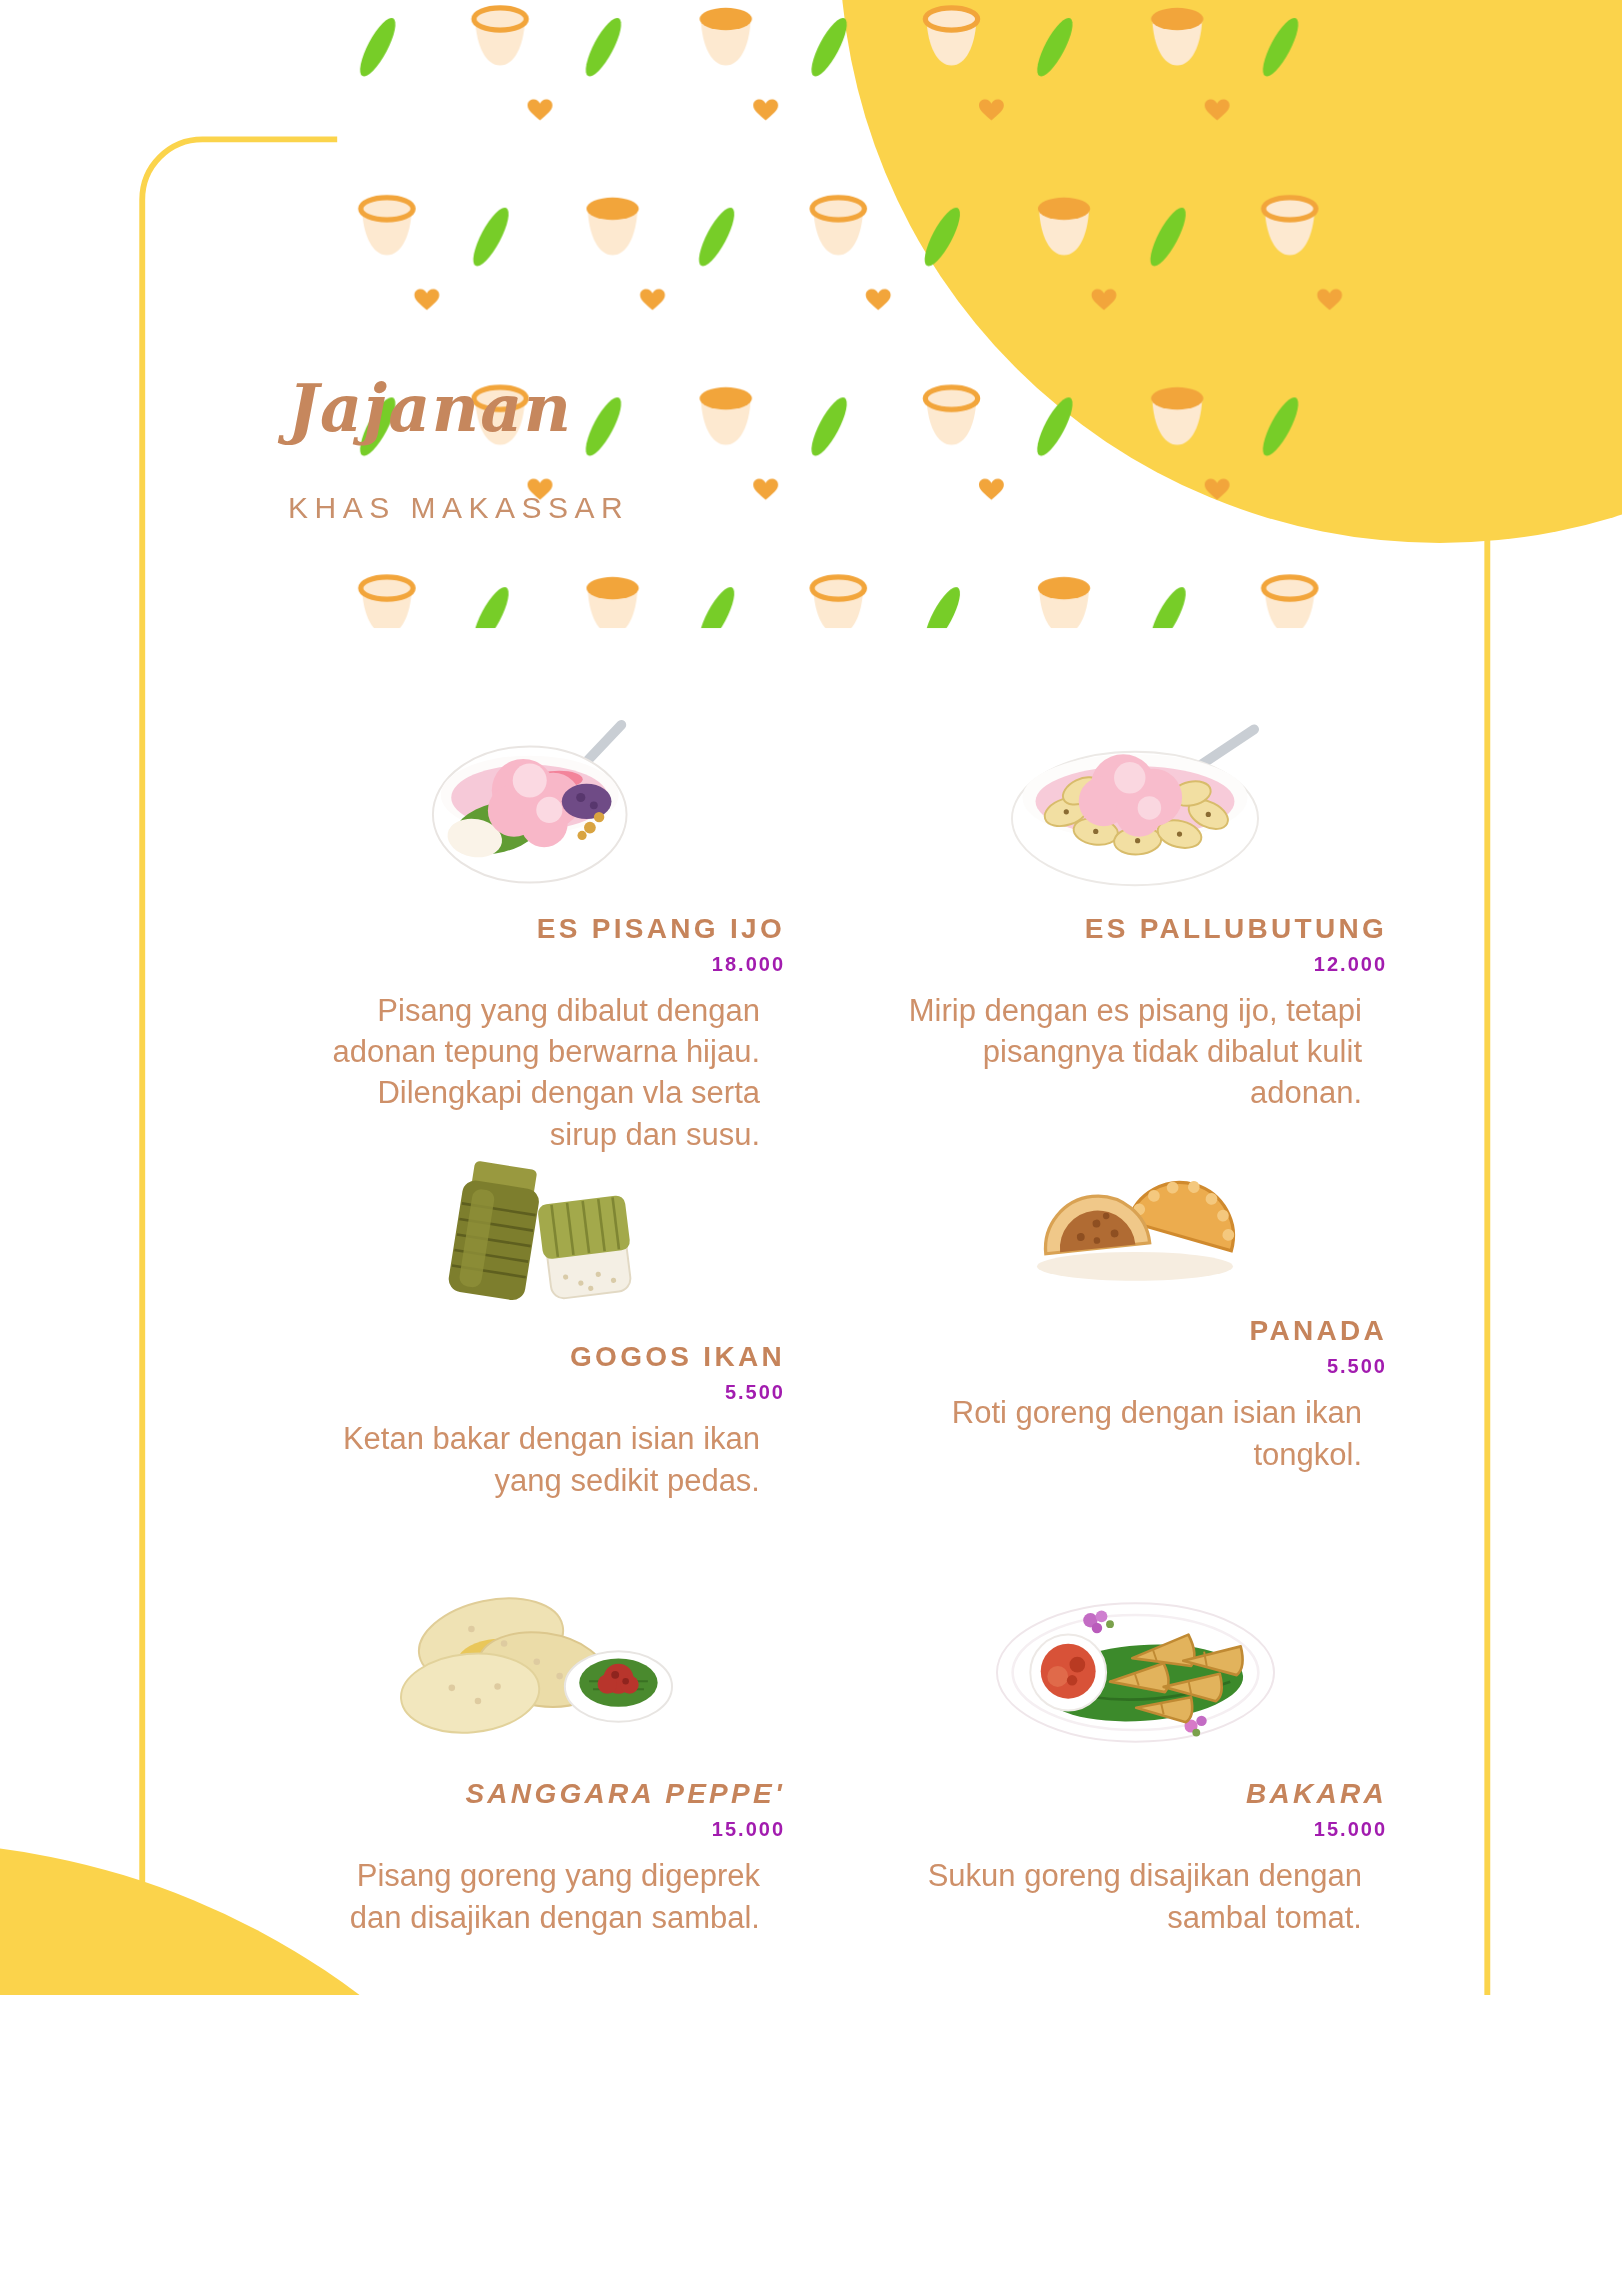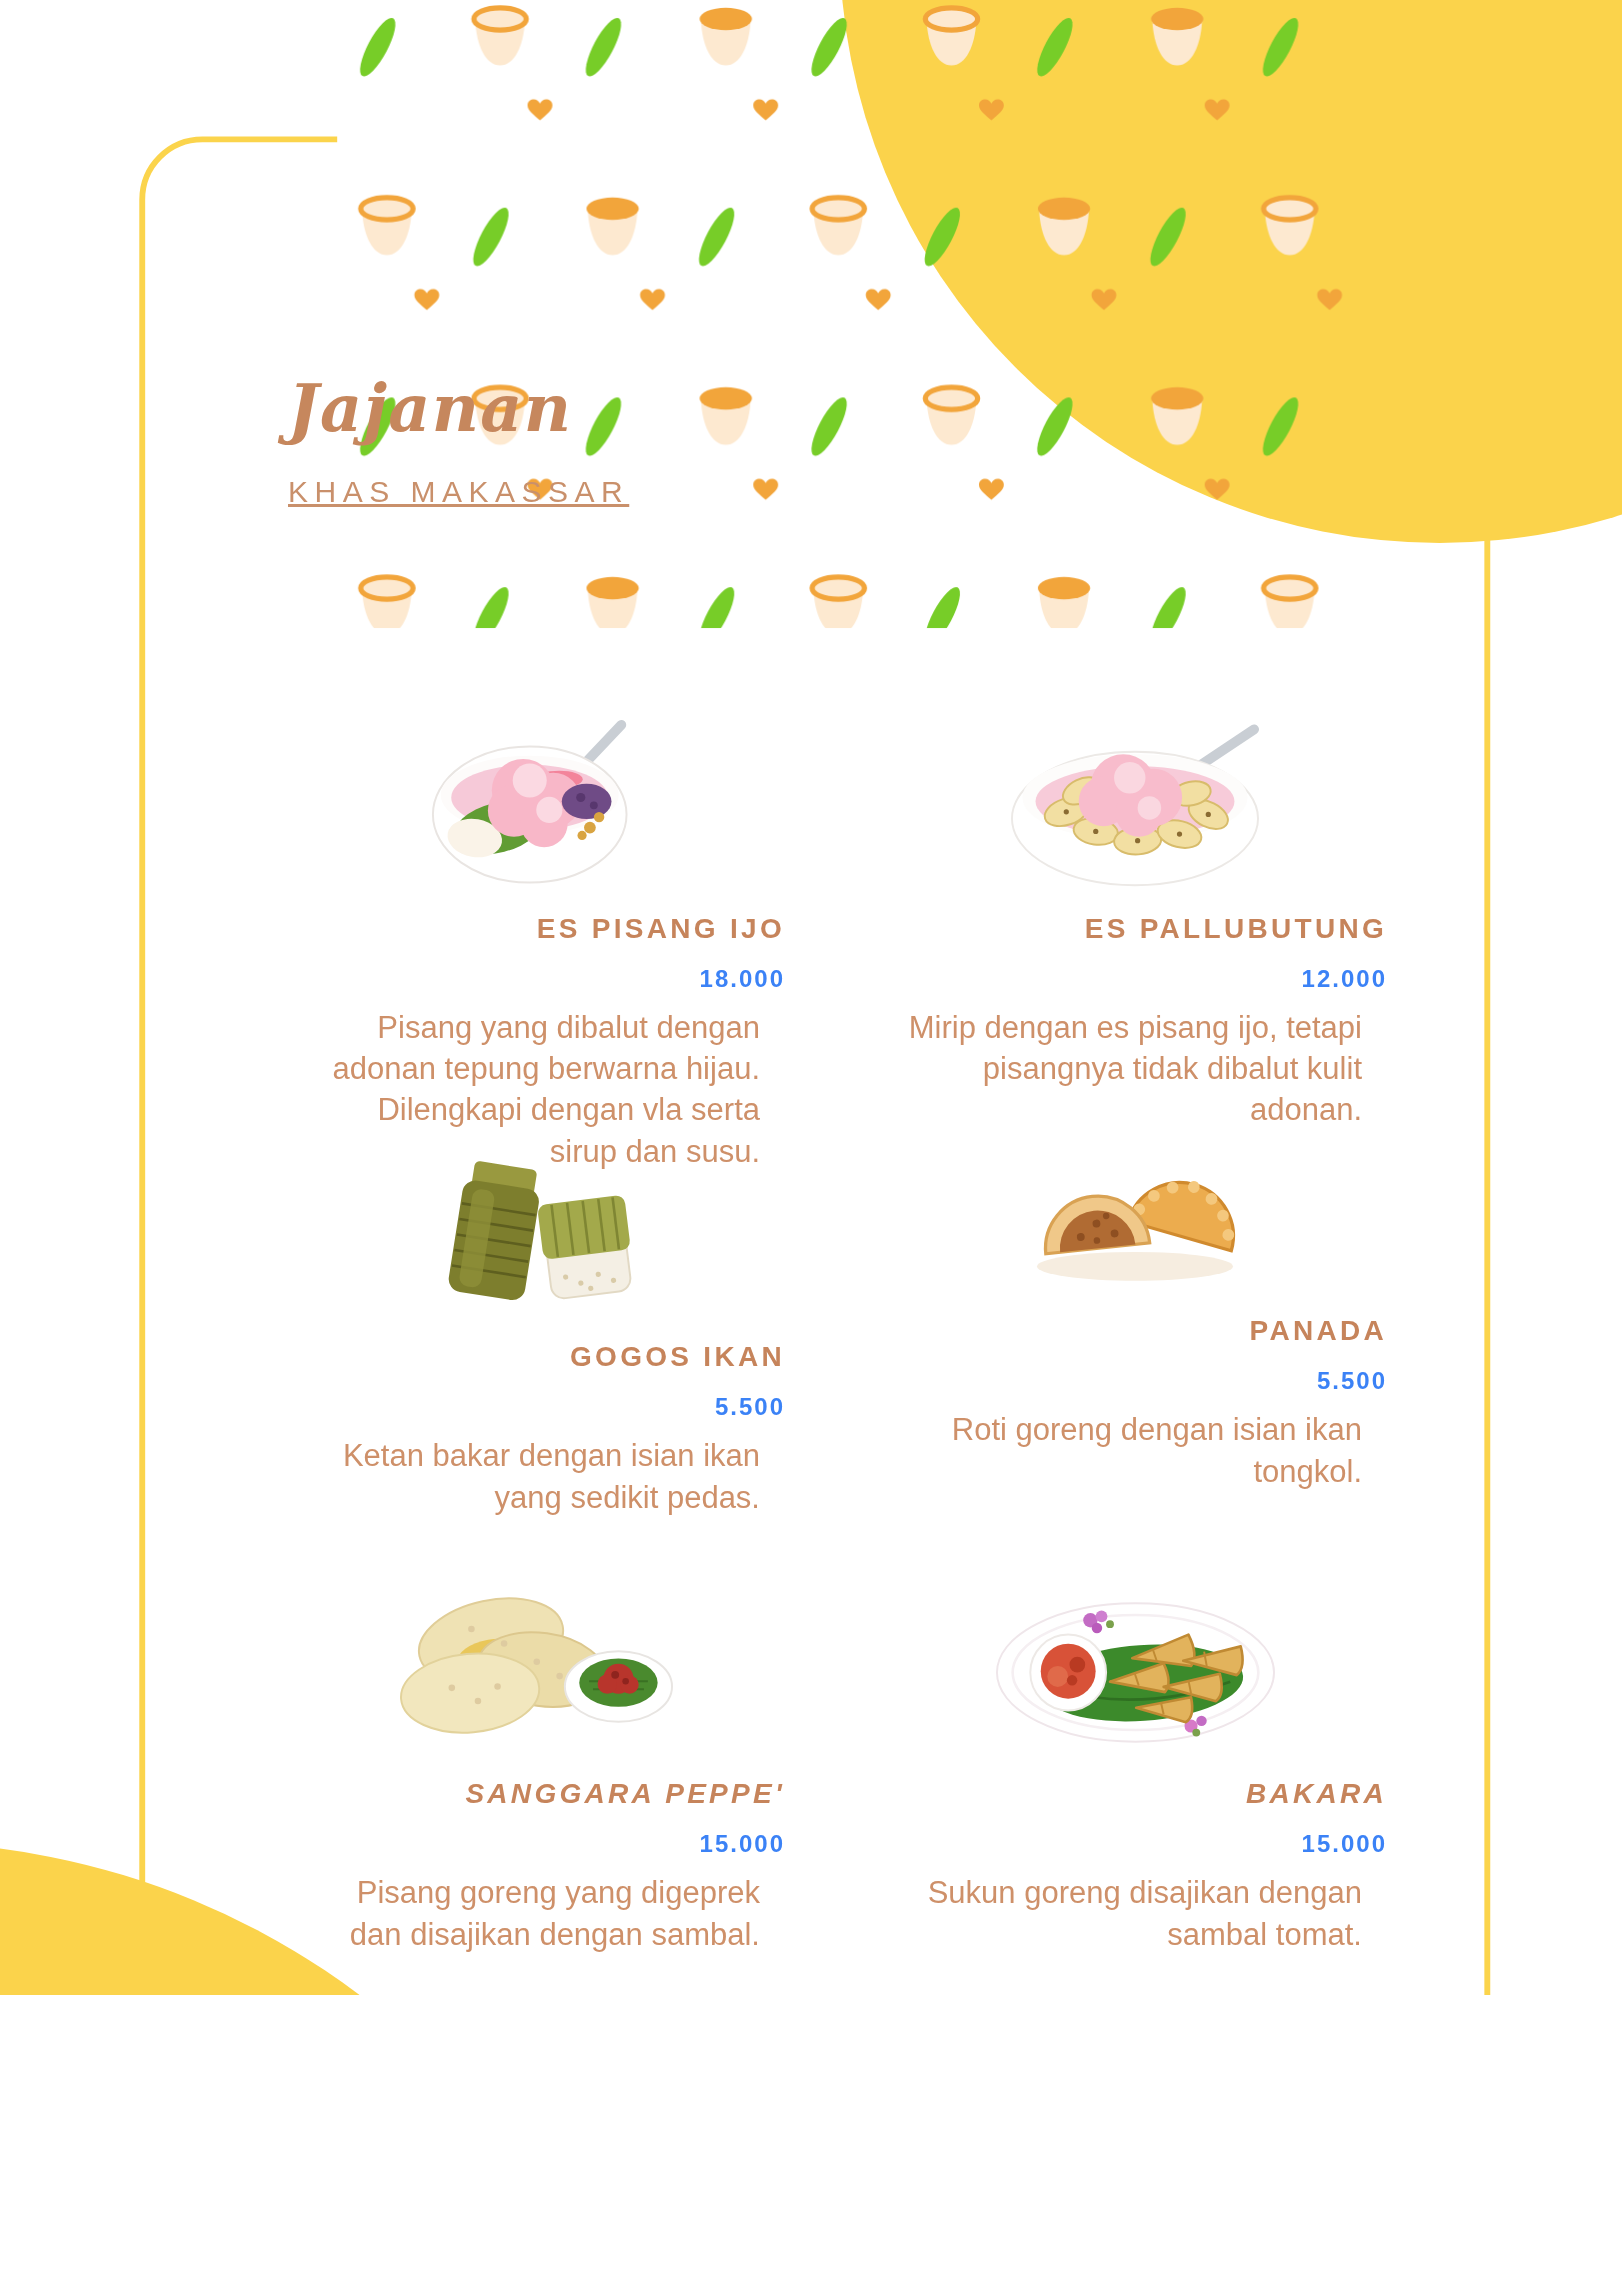--- a/index.html
+++ b/index.html
@@ -8,32 +8,32 @@
     background:#ffffff; font-family:"Liberation Sans", sans-serif;
   }
   .bg { position:absolute; left:0; top:0; width:1623px; height:2295px; }
 
   .header { position:absolute; left:288px; top:359px; z-index:3; }
   .title-line {
     font-family:"DejaVu Serif", serif; font-style:italic; font-weight:700;
     font-size:65px; line-height:99px; color:#C6875D; letter-spacing:1.3px;
   }
   .subtitle {
-    margin-top:17px; font-size:30px; letter-spacing:6.5px; color:#C9906B; font-weight:400;text-decoration:underline;
+    margin-top:33px; font-size:30px; letter-spacing:6.5px; color:#C9906B; font-weight:400;
   }
 
   .menu-item { position:absolute; width:504px; text-align:right; z-index:3; }
   .photo { display:flex; align-items:flex-end; justify-content:center; }
   .row1 .photo { height:193px; }
   .row2 .photo { height:173px; }
   .row3 .photo { height:167px; }
   .name  { margin-top:19.6px; font-size:28px; font-weight:700; letter-spacing:3.3px; color:#C6845B; }
   .row2 .name { margin-top:26px; }
   .row3 .name { margin-top:31px;font-style:italic; }
-  .price { margin-top:20px; font-size:24px; font-weight:700; letter-spacing:2px; color:#3b82f6; }
+  .price { margin-top:8px; font-size:20px; font-weight:700; letter-spacing:2px; color:#a21caf; }
   .desc  { margin-top:14.4px; font-size:31px; line-height:1.33; color:#CE9069; padding:0 25px; }
 
   #item-1 { left:281px;  top:700px; }
   #item-2 { left:883px; top:700px; }
   #item-3 { left:281px;  top:1142px; }
   #item-4 { left:883px; top:1116px; }
   #item-5 { left:281px;  top:1580px; }
   #item-6 { left:883px; top:1580px; }
 </style>
 </head>

